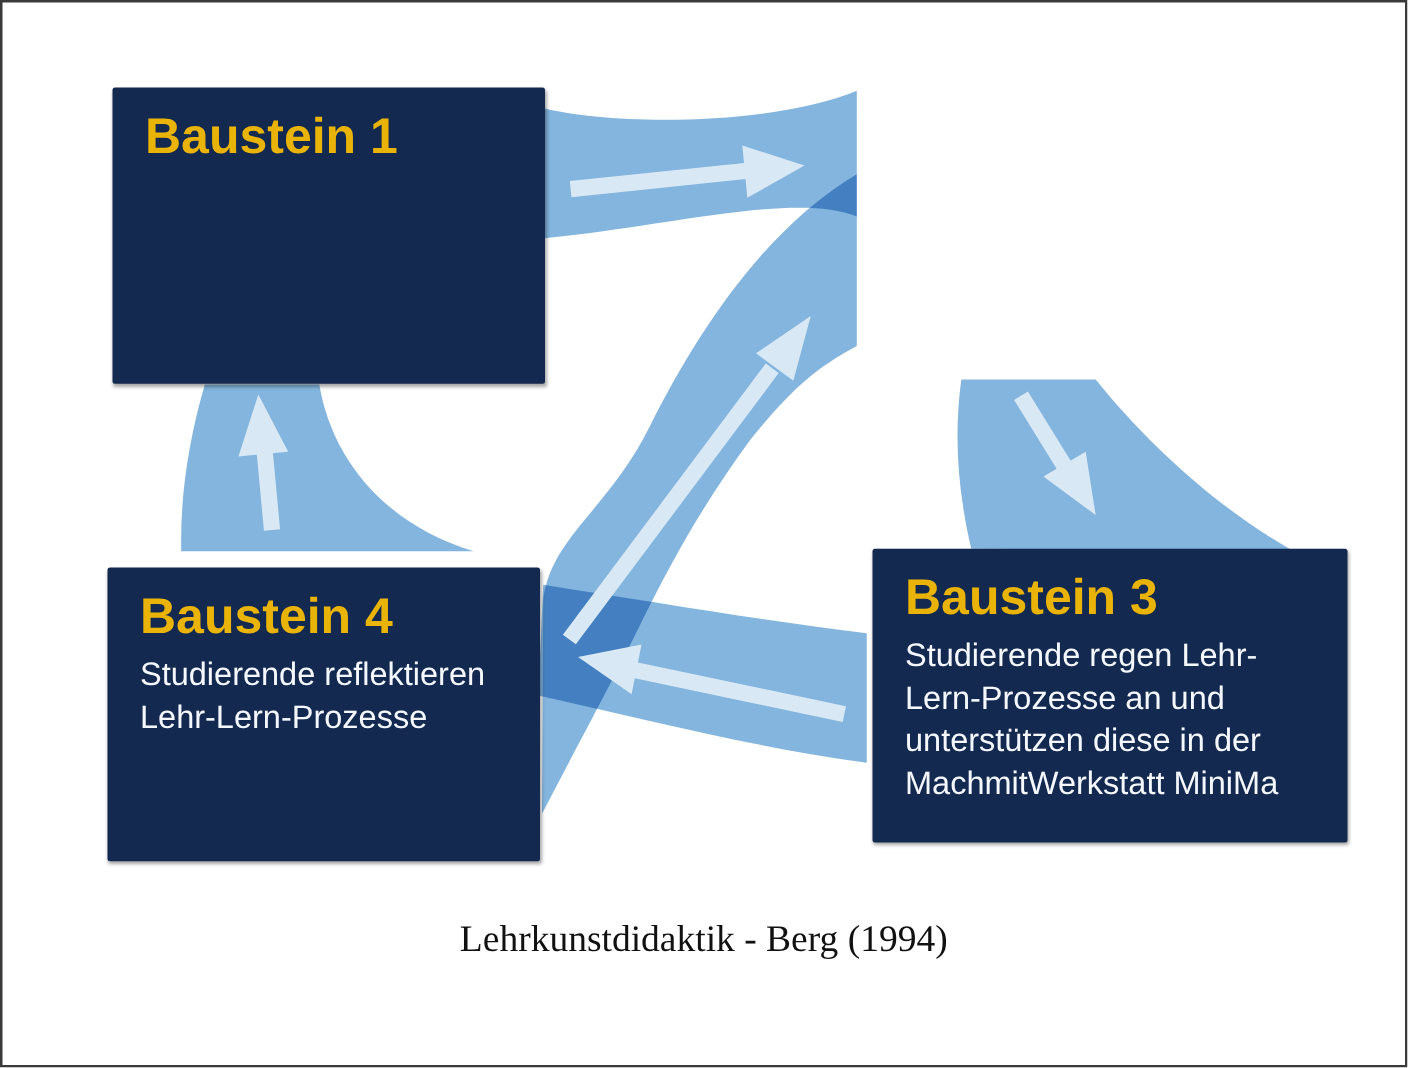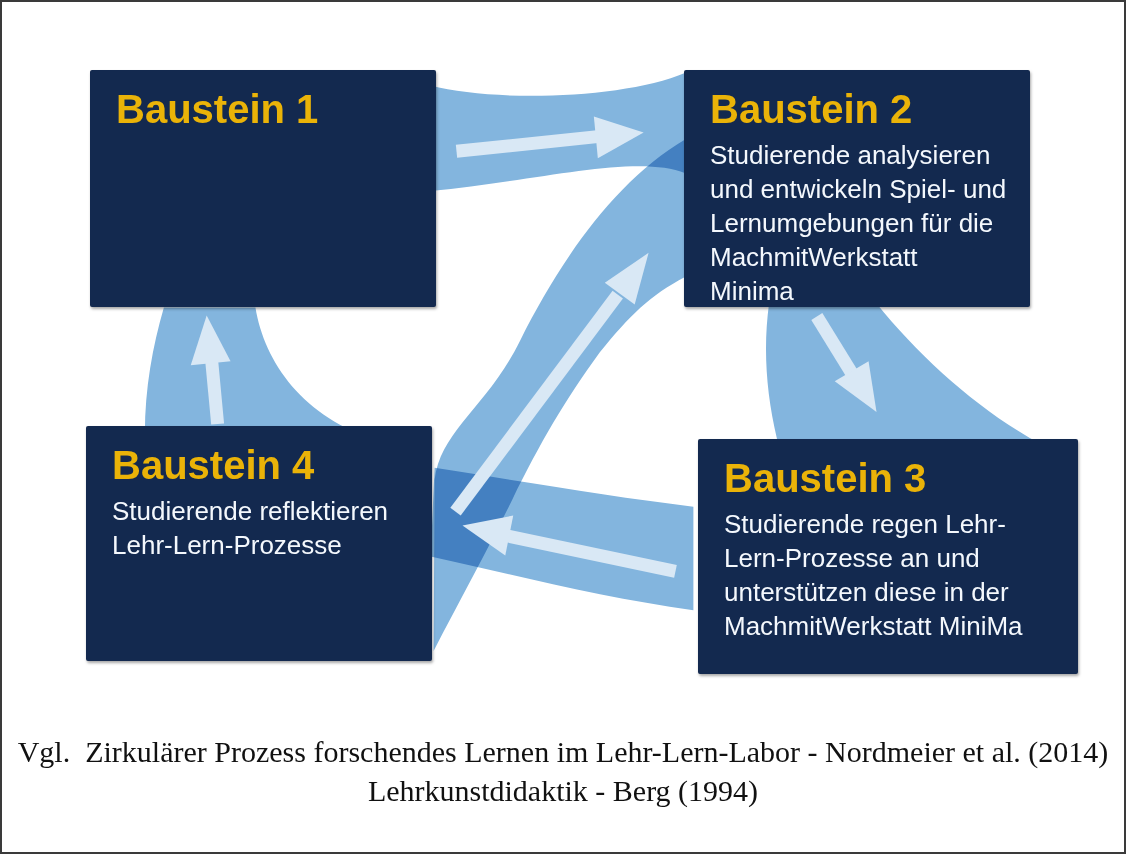--- a/index.html
+++ b/index.html
@@ -108,40 +108,32 @@
     <g>
       <line class="arrow-line" x1="216" y1="424" x2="210" y2="360"></line>
       <polygon class="arrow-head" points="205,315 229,361 189,365"></polygon>
     </g>
   </svg>
 
   <div class="box" style="left:88px; top:68px; width:346px; height:237px">
     <div class="box-title">Baustein 1</div>
   </div>
 
-  <div class="box" style="left:682px; top:68px; width:346px; height:237px">
-    <div class="box-title">Baustein 2</div>
-    <div class="box-body">Studierende analysieren
-und entwickeln Spiel- und
-Lernumgebungen für die
-MachmitWerkstatt Minima</div>
-  </div>
 
   <div class="box" style="left:696px; top:437px; width:380px; height:235px">
     <div class="box-title">Baustein 3</div>
     <div class="box-body">Studierende regen Lehr-
 Lern-Prozesse an und
 unterstützen diese in der
 MachmitWerkstatt MiniMa</div>
   </div>
 
-  <div class="box" style="left:84px; top:424px; width:346px; height:235px">
+  <div class="box" style="left:84px; top:452px; width:346px; height:235px">
     <div class="box-title">Baustein 4</div>
     <div class="box-body">Studierende reflektieren
 Lehr-Lern-Prozesse</div>
   </div>
 
   <div class="caption">
-    <div>Vgl.  Zirkulärer Prozess forschendes Lernen im Lehr-Lern-Labor - Nordmeier et al. (2014)</div>
     <div>Lehrkunstdidaktik - Berg (1994)</div>
   </div>
 
 </div>
 
 </body></html>

